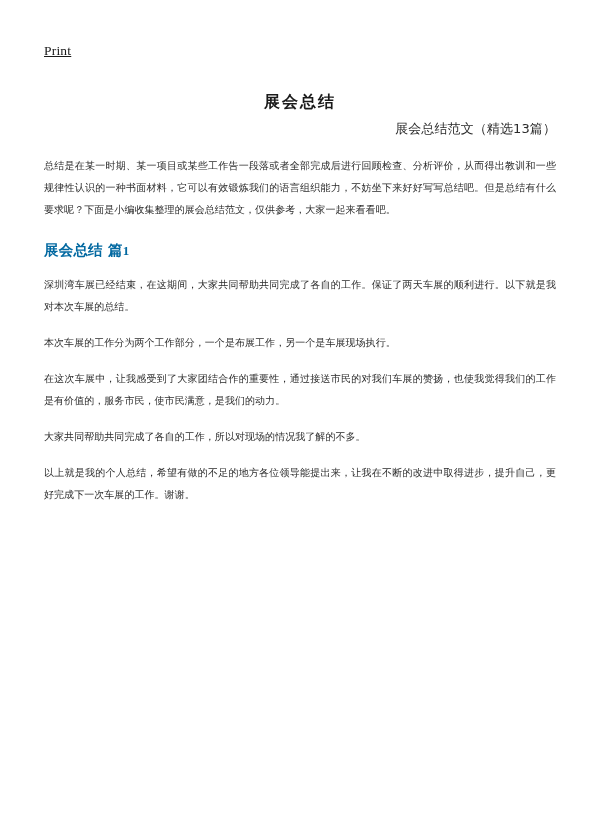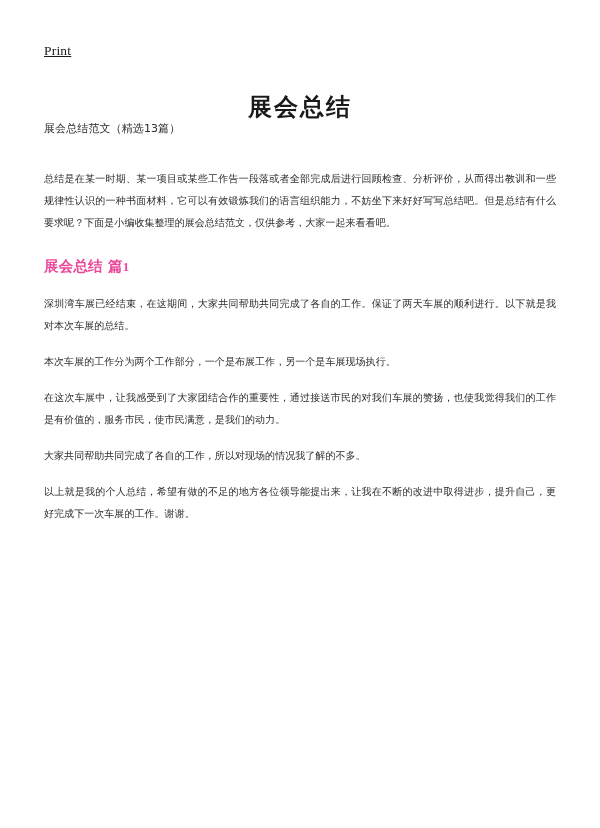--- a/index.html
+++ b/index.html
@@ -33,53 +33,54 @@
     letter-spacing: 0.2px;
   }
   .doc-title {
     position: absolute;
     left: 0;
     right: 0;
     top: 76px;
     text-align: center;
     font-family: "DejaVu Sans", "Liberation Sans", sans-serif;
     font-weight: bold;
-    font-size: 24px;
+    font-size: 16px;
     line-height: 30px;
     letter-spacing: 2px;
     color: #1a1a1a;
   }
   .content {
     position: absolute;
     left: 44px;
     top: 118px;
     width: 512px;
   }
   .lead {
-    font-size: 11px;
+    font-size: 13px;
     line-height: 22px;
-    margin: 0 0 28px 0;
+    margin: 0 0 15px 0;
     color: #2b2b2b;
     letter-spacing: 0.1px;
+    text-align: right;
   }
   p.para {
     font-size: 10px;
     line-height: 22px;
     margin: 0 0 14px 0;
     color: #2b2b2b;
     text-align: justify;
     text-justify: inter-ideograph;
     letter-spacing: 0.05px;
   }
   h2.section-heading {
     font-size: 14.5px;
-    line-height: 24px;
+    line-height: 18px;
     font-weight: bold;
     margin: 20px 0 14px 0;
-    color: #ec4899;
+    color: #0369a1;
     letter-spacing: 0.2px;
   }
   h2.section-heading .num {
     font-family: "Liberation Serif", "DejaVu Serif", serif;
     font-size: 13px;
     font-weight: bold;
   }
 </style>
 </head>
 <body>

